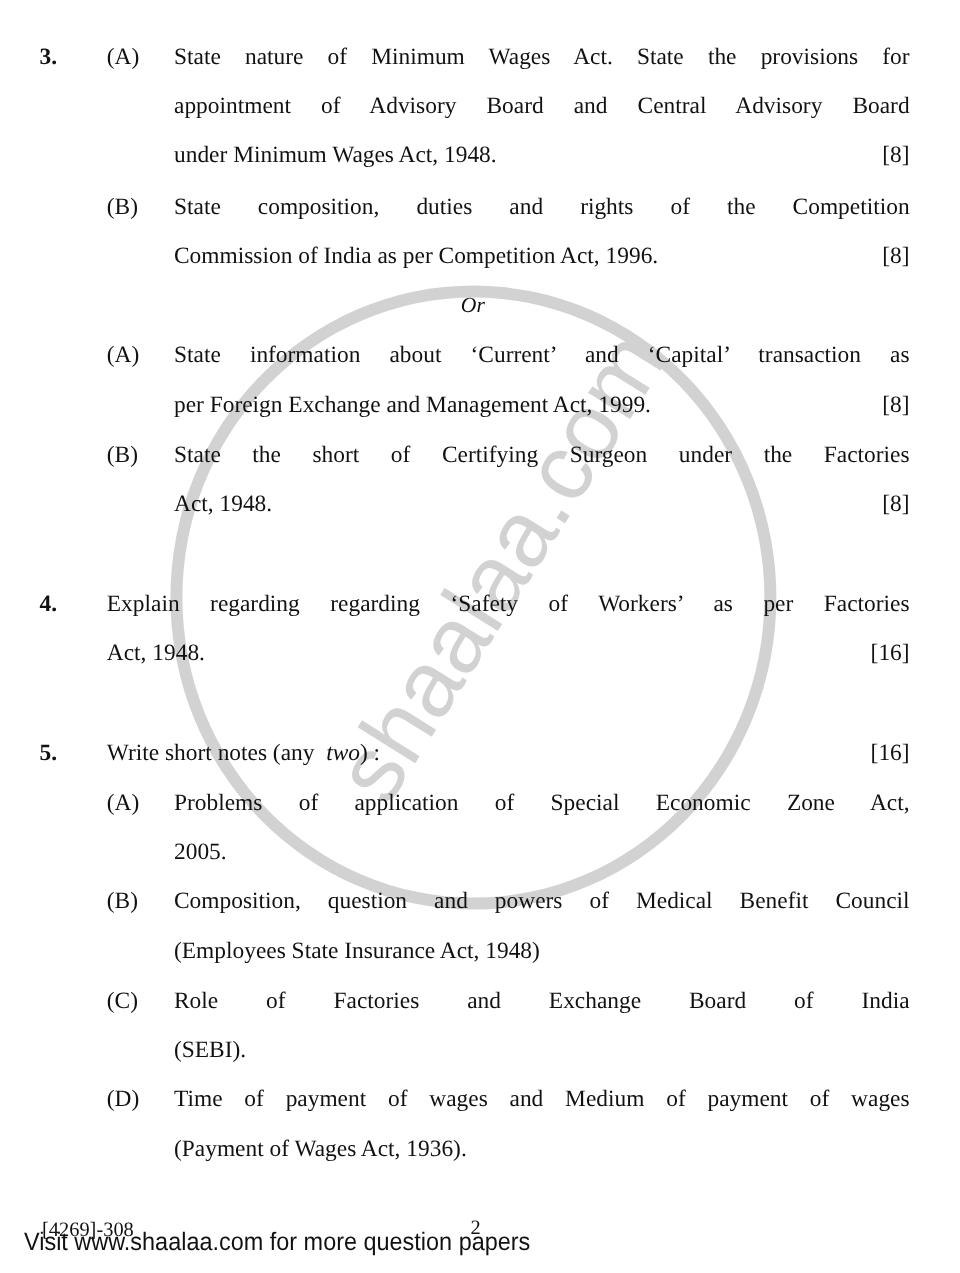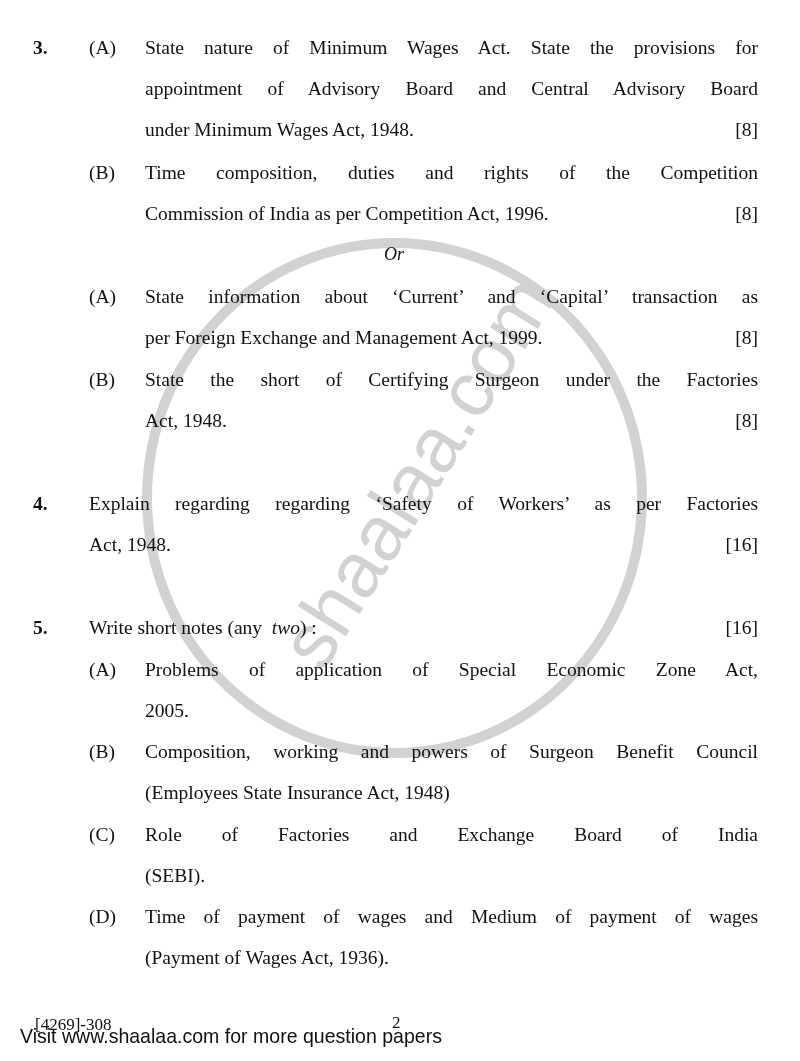--- a/index.html
+++ b/index.html
@@ -30,21 +30,21 @@
 <div class="wm-text">shaalaa.com</div>
 
 <div class="qnum" style="top:37px">3.</div>
 <div class="sub" style="top:37px">(A)</div>
 <div class="txt" style="top:37px">State nature of Minimum Wages Act. State the provisions for</div>
 <div class="txt" style="top:78px">appointment of Advisory Board and Central Advisory Board</div>
 <div class="txt noj" style="top:119px">under  Minimum  Wages Act, 1948.</div>
 <div class="marks" style="top:119px">[8]</div>
 
 <div class="sub" style="top:162px">(B)</div>
-<div class="txt" style="top:162px">Time composition, duties and rights of the Competition</div>
+<div class="txt" style="top:162px">State composition, duties and rights of the Competition</div>
 <div class="txt noj" style="top:203px">Commission of India as per Competition Act, 1996.</div>
 <div class="marks" style="top:203px">[8]</div>
 
 <div class="or" style="top:244px">Or</div>
 
 <div class="sub" style="top:286px">(A)</div>
 <div class="txt" style="top:286px">State information about ‘Current’ and ‘Capital’ transaction as</div>
 <div class="txt noj" style="top:327px">per Foreign Exchange and Management Act, 1999.</div>
 <div class="marks" style="top:327px">[8]</div>
 
@@ -62,21 +62,21 @@
 <div class="sub" style="top:617px">
   <span>Write short notes (any</span>&nbsp;&nbsp;<i>two</i><span>) :</span>
 </div>
 <div class="marks" style="top:617px">[16]</div>
 
 <div class="sub" style="top:659px">(A)</div>
 <div class="txt" style="top:659px">Problems of application of Special Economic Zone Act,</div>
 <div class="txt noj" style="top:700px">2005.</div>
 
 <div class="sub" style="top:741px">(B)</div>
-<div class="txt" style="top:741px">Composition, working and powers of Surgeon Benefit Council</div>
+<div class="txt" style="top:741px">Composition, question and powers of Medical Benefit Council</div>
 <div class="txt noj" style="top:782px">(Employees State Insurance Act, 1948)</div>
 
 <div class="sub" style="top:824px">(C)</div>
 <div class="txt" style="top:824px">Role of Factories and Exchange Board of India</div>
 <div class="txt noj" style="top:865px">(SEBI).</div>
 
 <div class="sub" style="top:906px">(D)</div>
 <div class="txt" style="top:906px">Time of payment of wages and Medium of payment of wages</div>
 <div class="txt noj" style="top:947px">(Payment of  Wages Act, 1936).</div>
 

